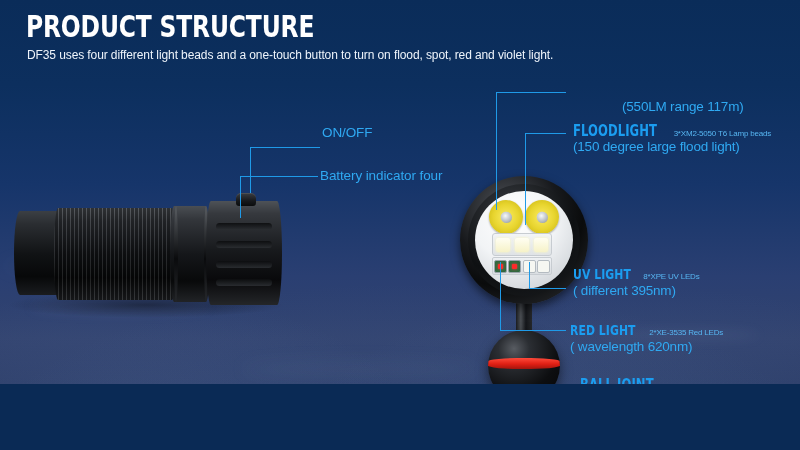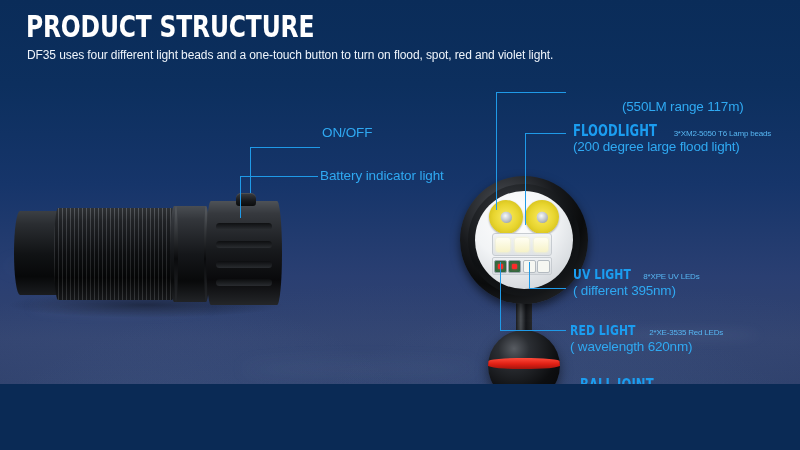--- a/index.html
+++ b/index.html
@@ -176,21 +176,21 @@
 
   <div class="ln-v" style="left:250px;top:147px;height:46px;"></div>
   <div class="ln-h" style="left:250px;top:147px;width:70px;"></div>
   <div class="row" style="left:322px;top:125px;">
     <span class="lbl-plain">ON/OFF</span>
   </div>
 
   <div class="ln-v" style="left:240px;top:176px;height:42px;"></div>
   <div class="ln-h" style="left:240px;top:176px;width:78px;"></div>
   <div class="row" style="left:320px;top:168px;">
-    <span class="lbl-plain">Battery indicator light</span>
+    <span class="lbl-plain">Battery indicator four</span>
   </div>
 
   <div id="ball-shadow"></div>
   <div id="stem"></div>
   <div id="ball">
     <div id="ball-band"></div>
   </div>
 
   <div id="lamp">
     <div id="lamp-bezel"></div>
@@ -222,21 +222,21 @@
     <span class="lbl-paren">(550LM range 117m)</span>
   </div>
 
   <div class="ln-v" style="left:525px;top:133px;height:92px;"></div>
   <div class="ln-h" style="left:525px;top:133px;width:41px;"></div>
   <div class="row" style="left:573px;top:122px;">
     <span class="lbl-bold" style="font-size:15px;">FLOODLIGHT</span>
     <span class="lbl-spec">3*XM2-5050 T6 Lamp beads</span>
   </div>
   <div class="row" style="left:573px;top:139px;">
-    <span class="lbl-paren">(200 degree large flood light)</span>
+    <span class="lbl-paren">(150 degree large flood light)</span>
   </div>
 
   <div class="ln-v" style="left:529px;top:262px;height:26px;"></div>
   <div class="ln-h" style="left:529px;top:288px;width:37px;"></div>
   <div class="row" style="left:573px;top:266px;">
     <span class="lbl-bold" style="font-size:14px;">UV LIGHT</span>
     <span class="lbl-spec">8*XPE UV LEDs</span>
   </div>
   <div class="row" style="left:573px;top:283px;">
     <span class="lbl-paren">( different 395nm)</span>

